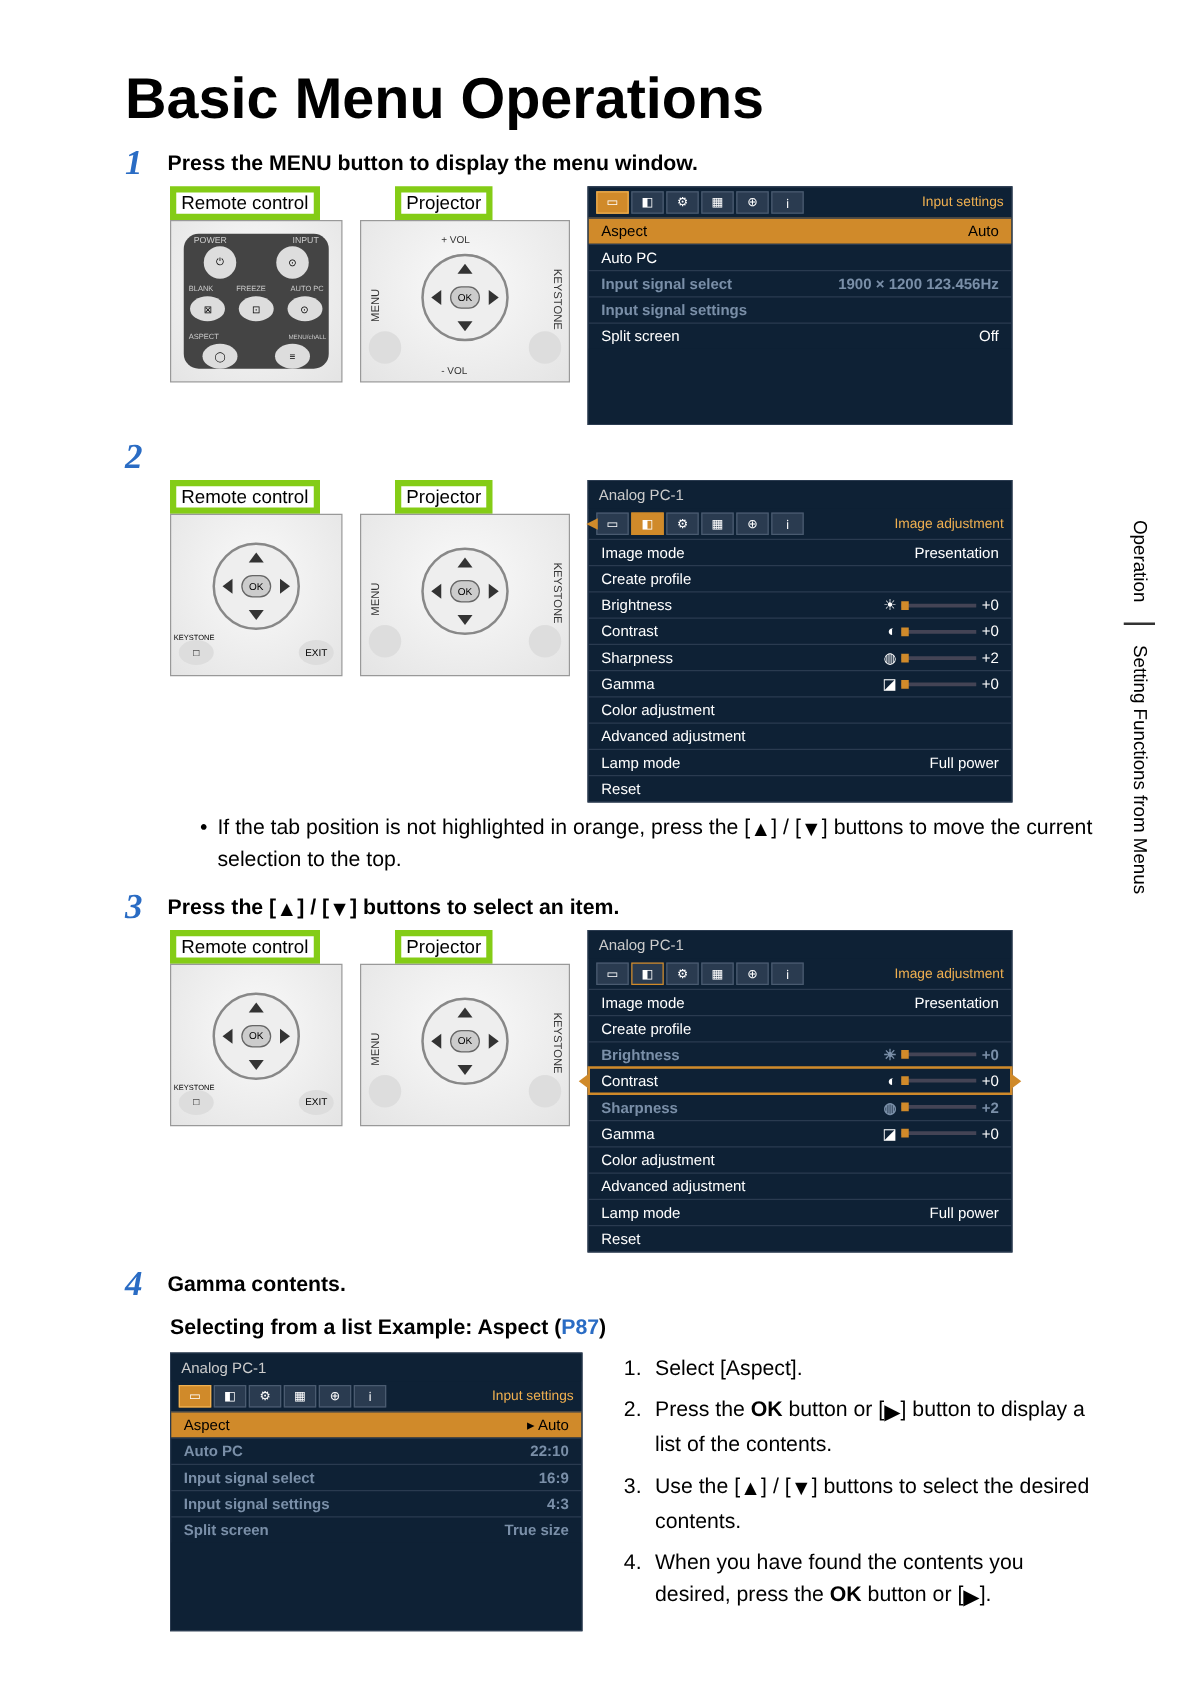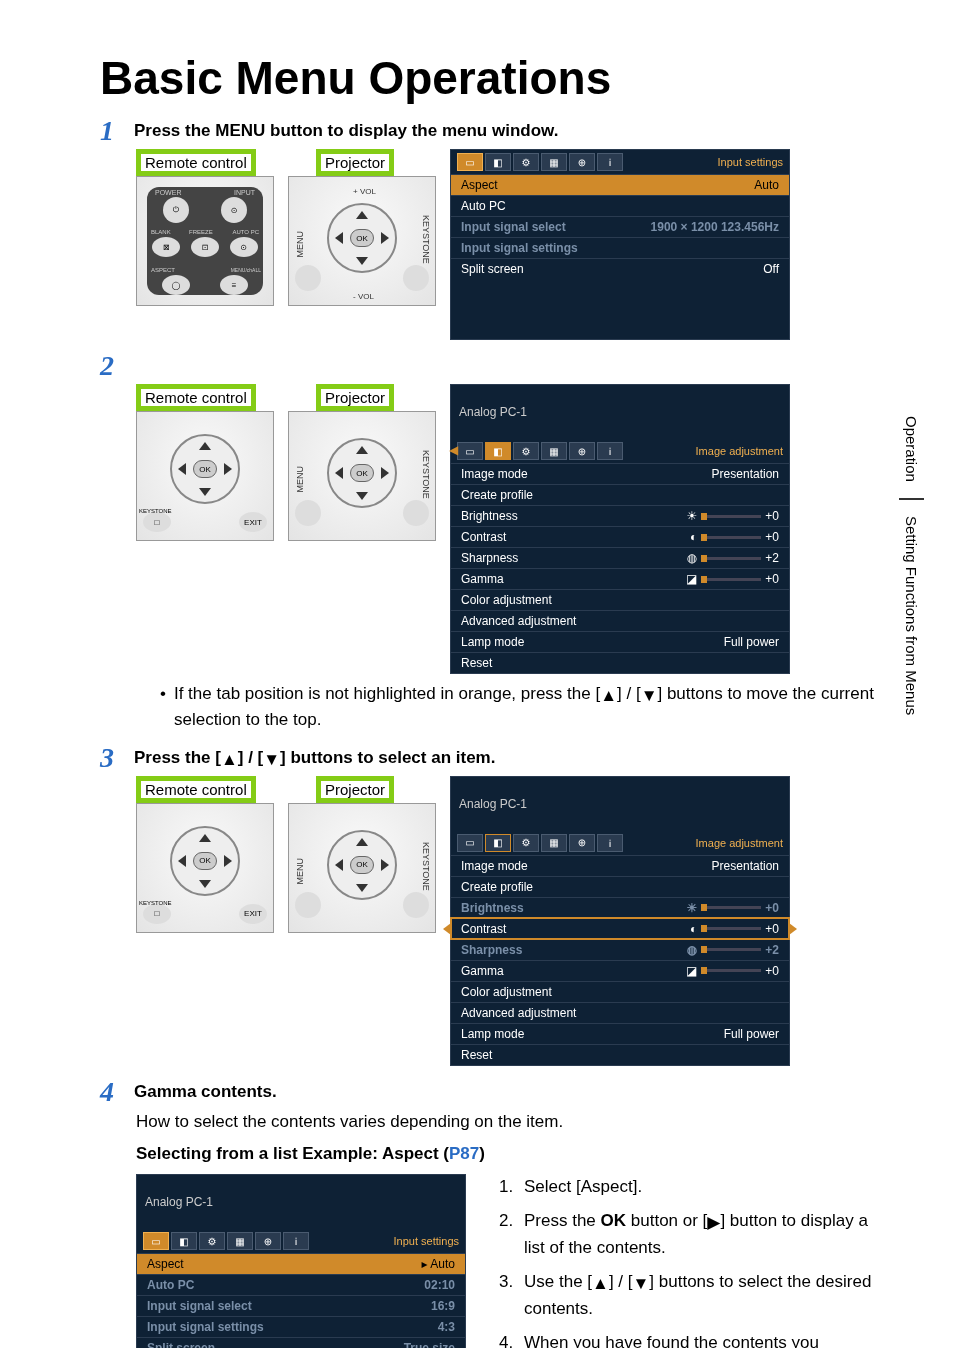--- a/index.html
+++ b/index.html
@@ -11,40 +11,40 @@
     .step-num { color: #2a6cc4; font-style: italic; font-size: 28px; font-weight: bold; width: 34px; flex-shrink: 0; line-height: 1; font-family: 'Times New Roman', serif; }
     .step-text { font-size: 17px; font-weight: bold; padding-top: 4px; }
     .bullet { margin-left: 60px; display: flex; gap: 8px; font-size: 17px; line-height: 1.4; margin-top: 8px; }
     .bullet::before { content: "•"; }
     .body-line { margin-left: 36px; font-size: 17px; line-height: 1.45; margin-top: 2px; }
     .subhead { margin-left: 36px; font-size: 17px; font-weight: bold; margin-top: 10px; }
     .subhead .link { color: #2a6cc4; }
     .row3 { display: flex; gap: 14px; align-items: flex-start; margin-left: 36px; margin-top: 4px; }
     .frame-label { border: 5px solid #84cc16; padding: 0 4px; font-size: 15px; display: inline-block; background: #fff; }
     .device-box { width: 138px; }
-    .device-box.wide { width: 148px; }
+    .device-box.wide { width: 168px; }
     .device-img { width: 100%; height: 130px; border: 1px solid #999; position: relative; background: radial-gradient(ellipse at 50% 40%, #fafafa, #e4e4e4); overflow: hidden; }
     .remote-inner { position: absolute; inset: 10px; background: #444; border-radius: 12px; }
     .remote-btnrow { position: absolute; left: 0; right: 0; display: flex; justify-content: space-around; }
     .remote-btnrow.r1 { top: 10px; }
     .remote-btnrow.r2 { top: 50px; }
     .remote-btnrow.r3 { top: 88px; }
     .rbtn { width: 28px; height: 20px; background: #ddd; border-radius: 50%; font-size: 8px; display: flex; align-items: center; justify-content: center; }
     .rbtn.big { width: 26px; height: 26px; border-radius: 50%; }
     .dpad-center { position: absolute; top: 26px; left: 50%; transform: translateX(-50%); width: 70px; height: 70px; border: 2px solid #888; border-radius: 50%; background: #eee; }
     .dpad-arrow { position: absolute; width: 0; height: 0; border-style: solid; }
     .dpad-arrow.up { top: 6px; left: 50%; transform: translateX(-50%); border-width: 0 6px 8px 6px; border-color: transparent transparent #333 transparent; }
     .dpad-arrow.down { bottom: 6px; left: 50%; transform: translateX(-50%); border-width: 8px 6px 0 6px; border-color: #333 transparent transparent transparent; }
     .dpad-arrow.left { left: 6px; top: 50%; transform: translateY(-50%); border-width: 6px 8px 6px 0; border-color: transparent #333 transparent transparent; }
     .dpad-arrow.right { right: 6px; top: 50%; transform: translateY(-50%); border-width: 6px 0 6px 8px; border-color: transparent transparent transparent #333; }
     .ok-pill { position: absolute; top: 50%; left: 50%; transform: translate(-50%,-50%); width: 24px; height: 18px; background: #ccc; border: 1px solid #666; border-radius: 10px; font-size: 8px; display: flex; align-items: center; justify-content: center; }
     .side-label { position: absolute; font-size: 9px; color: #333; writing-mode: vertical-rl; }
     .side-label.right { right: 4px; top: 30%; }
     .osd { width: 340px; background: #0e2135; border: 1px solid #2a3b50; color: #fff; font-size: 12px; }
-    .osd-title { padding: 20px 8px; color: #ccc; font-size: 12px; background: #0e2135; }
+    .osd-title { padding: 4px 8px; color: #ccc; font-size: 12px; background: #0e2135; }
     .osd-tabs { display: flex; gap: 2px; padding: 3px 6px; align-items: center; }
     .osd-tab { width: 26px; height: 18px; background: #2a3b50; border: 1px solid #4a5b70; display: flex; align-items: center; justify-content: center; font-size: 10px; }
     .osd-tab.active { background: #d08a2a; border-color: #f0b050; }
     .osd-tab.lit { border-color: #d08a2a; }
     .osd-tab-label { margin-left: auto; color: #f0b050; font-size: 11px; }
     .osd-row { display: flex; justify-content: space-between; padding: 3px 10px; border-top: 1px solid #2a3b50; }
     .osd-row.sel { background: #d08a2a; color: #000; }
     .osd-row.dim { color: #7a8fa8; font-weight: bold; }
     .osd-row.frame { outline: 2px solid #d08a2a; outline-offset: -1px; position: relative; }
     .osd-row.frame::before, .osd-row.frame::after { content: ""; position: absolute; top: 50%; transform: translateY(-50%); width: 0; height: 0; border-style: solid; }
@@ -378,21 +378,20 @@
             <span class="val"></span>
           </div>
         </div>
     </div>
   </div>
 
   <div class="step">
     <div class="step-num">4</div>
     <div class="step-text">Gamma contents.</div>
   </div>
-  <div class="body-line">How to select the contents varies depending on the item.</div>
   <div class="subhead">
     <span>Selecting from a list   Example: Aspect (</span><span class="link">P87</span><span>)</span>
   </div>
 
   <div class="two-col">
     <div class="osd" style="width:330px">
       <div class="osd-title">Analog PC-1</div>
       <div class="osd-tabs">
         <div class="osd-tab active">▭</div>
         <div class="osd-tab">◧</div>
@@ -402,21 +401,21 @@
         <div class="osd-tab">ℹ</div>
         <div class="osd-tab-label">Input settings</div>
       </div>
       <div id="osd4-rows">
           <div class="osd-row sel">
             <span>Aspect</span>
             <span class="val">▸ Auto</span>
           </div>
           <div class="osd-row dim">
             <span>Auto PC</span>
-            <span class="val">02:10</span>
+            <span class="val">22:10</span>
           </div>
           <div class="osd-row dim">
             <span>Input signal select</span>
             <span class="val">16:9</span>
           </div>
           <div class="osd-row dim">
             <span>Input signal settings</span>
             <span class="val">4:3</span>
           </div>
           <div class="osd-row dim">

